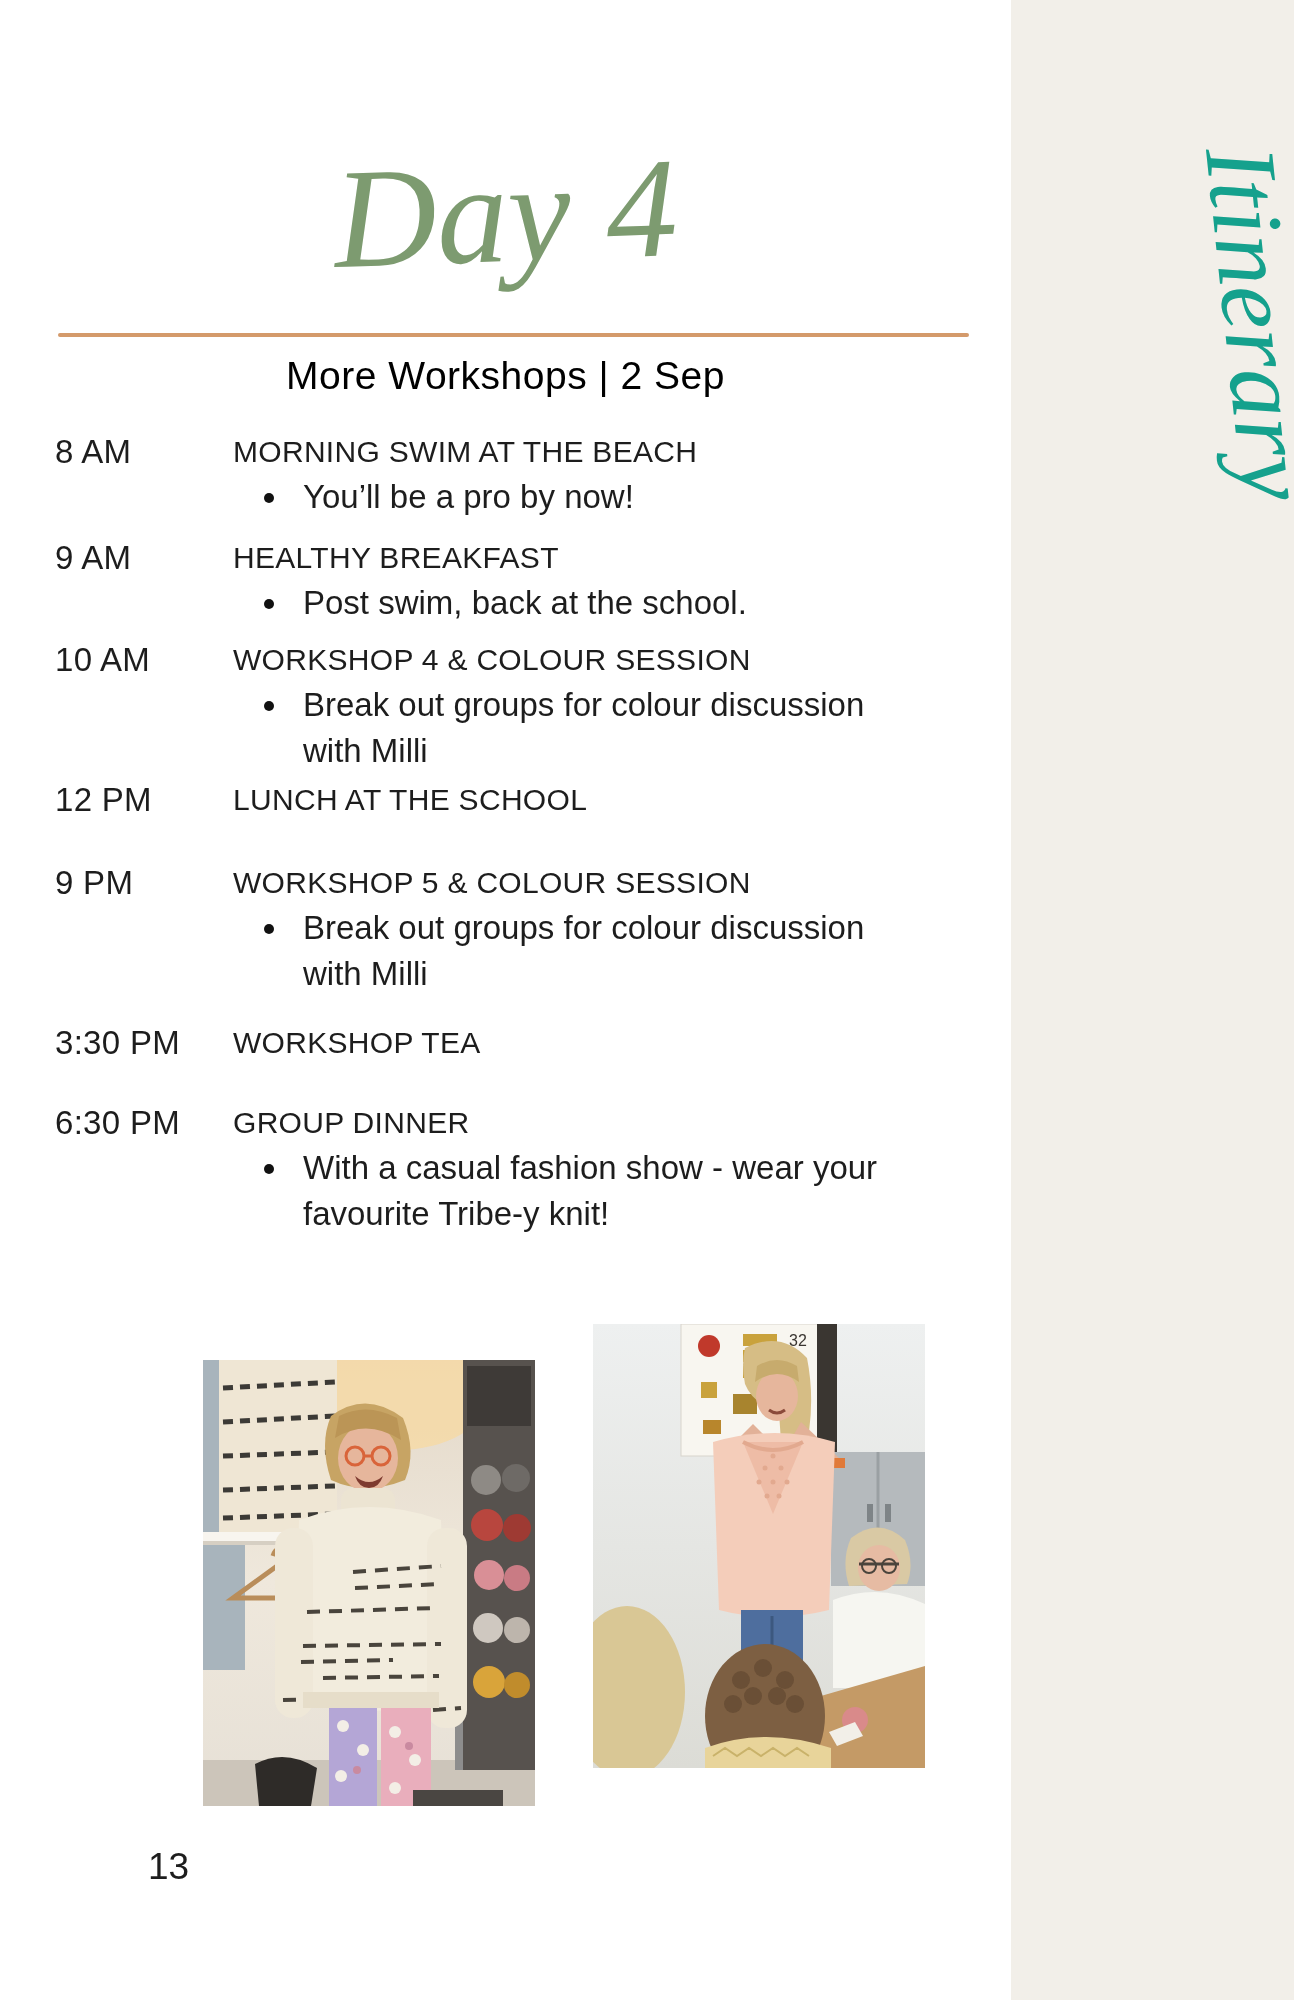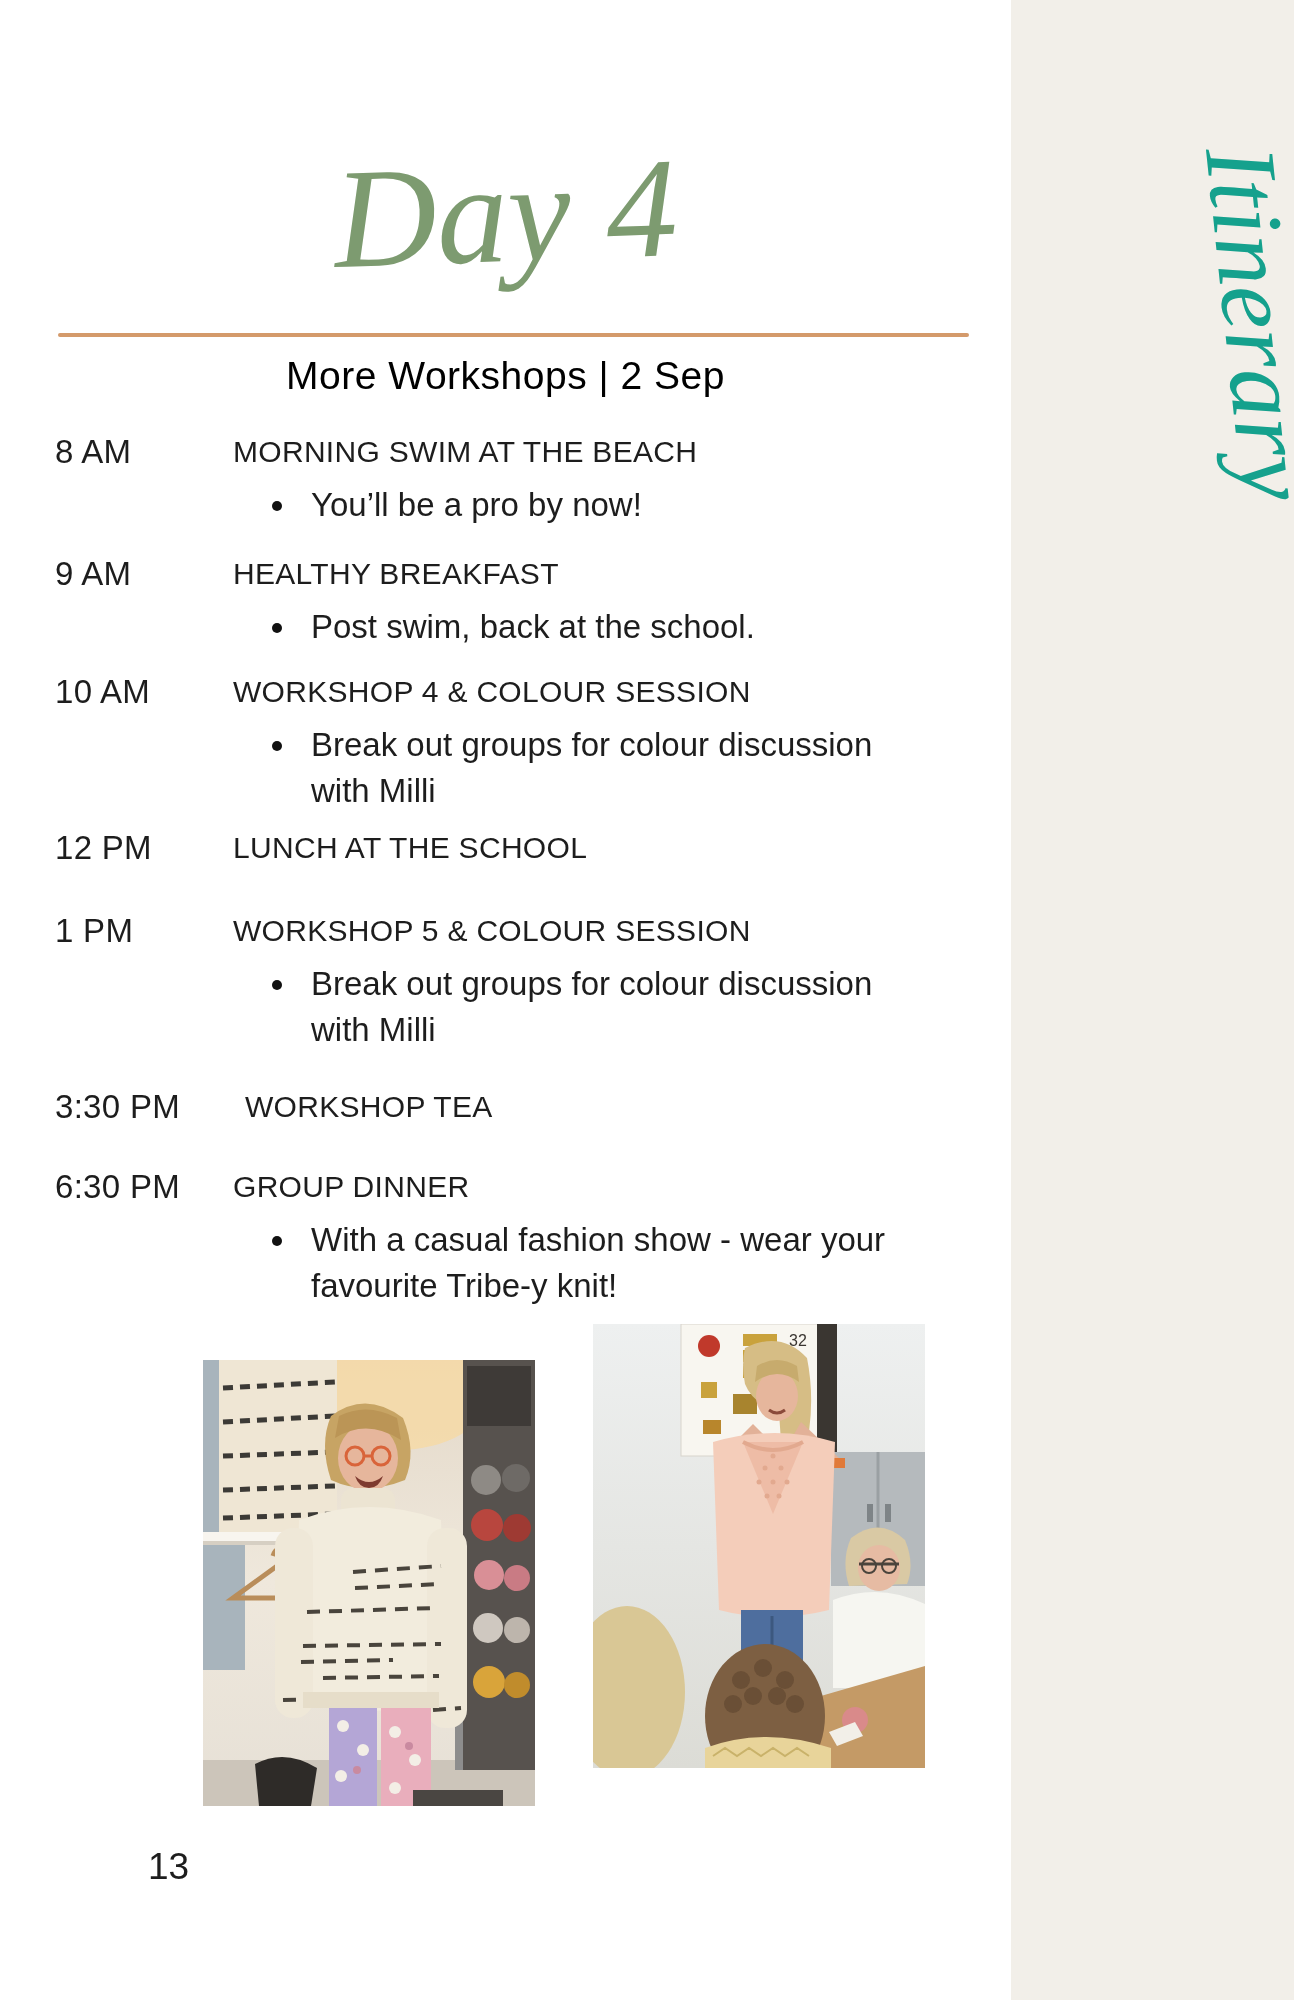--- a/index.html
+++ b/index.html
@@ -27,35 +27,35 @@
   .subtitle{
     position:absolute;left:0;top:354px;width:1011px;text-align:center;
     font-size:39px;letter-spacing:.5px;color:#000000;
   }
   
   .schedule{position:absolute;left:55px;top:430px;width:920px;}
   .row{display:flex;align-items:flex-start;}
   .row .time{width:178px;flex:0 0 178px;font-size:33px;line-height:44px;letter-spacing:.3px;}
   .row .content{flex:1;}
   .row .title{font-size:30px;line-height:44px;letter-spacing:.3px;white-space:nowrap;}
-  .bullets{margin:8px;padding:0;list-style:none;}
+  .bullets{margin:0;padding:0;list-style:none;}
   .bullets li{
     position:relative;padding-left:70px;max-width:620px;
     font-size:33px;line-height:46px;
   }
   .bullets li::before{
     content:"";position:absolute;left:31px;top:19px;width:10px;height:10px;
     border-radius:50%;background:#111;
   }
   .row:nth-child(1){margin-bottom:16px;}
   .row:nth-child(2){margin-bottom:12px;}
   .row:nth-child(3){margin-bottom:4px;}
   .row:nth-child(4){margin-bottom:39px;}
   .row:nth-child(5){margin-bottom:24px;}
-  .row:nth-child(6){margin-bottom:36px;gap:12px;}
+  .row:nth-child(6){margin-bottom:36px;}
   .row:nth-child(7){margin-bottom:43px;}
   
   .photo{position:absolute;overflow:hidden;}
   .photo-left{left:203px;top:1360px;width:332px;height:446px;}
   .photo-right{left:593px;top:1324px;width:332px;height:444px;}
   
   .page-number{
     position:absolute;left:148px;top:1846px;font-size:37px;color:#1d1d1d;
   }
 </style>
@@ -105,21 +105,21 @@
 
   <div class="row">
     <div class="time">12 PM</div>
     <div class="content">
       <div class="title">LUNCH AT THE SCHOOL</div>
 
     </div>
   </div>
 
   <div class="row">
-    <div class="time">1 PM</div>
+    <div class="time">9 PM</div>
     <div class="content">
       <div class="title">WORKSHOP 5 &amp; COLOUR SESSION</div>
       <ul class="bullets">
           <li>Break out groups for colour discussion with Milli</li>
         </ul>
     </div>
   </div>
 
   <div class="row">
     <div class="time">3:30 PM</div>

